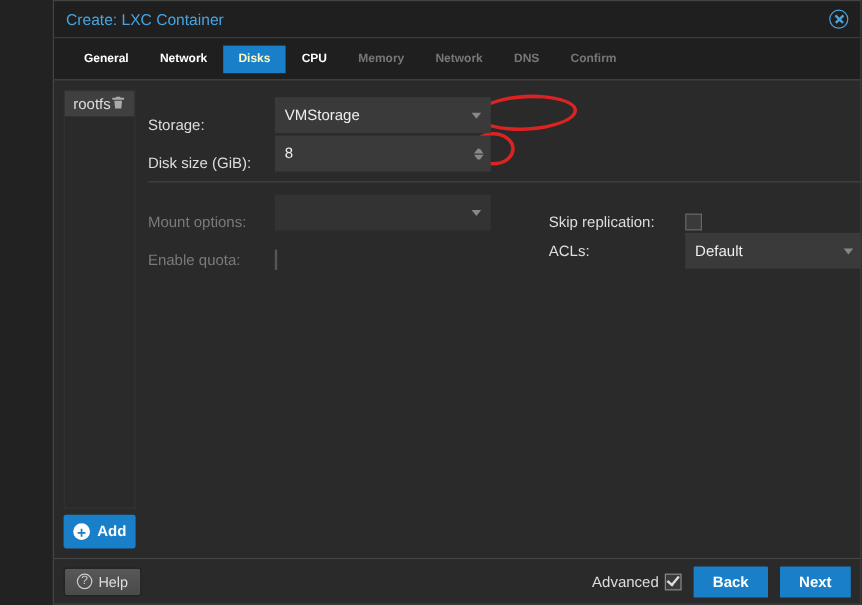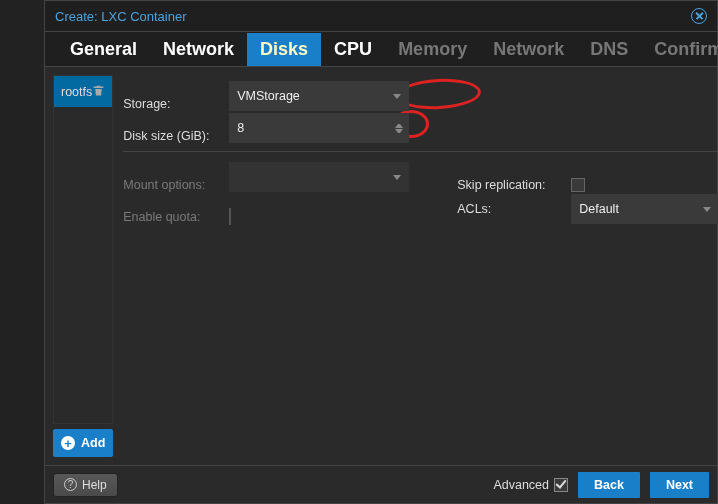--- a/index.html
+++ b/index.html
@@ -34,21 +34,21 @@
   .tabbar {
     background: #1f1f1f;
     border-left: 1px solid #444; border-right: 1px solid #444;
     height: 34px;
     display: flex; align-items: center;
     padding-left: 12px; gap: 0;
   }
   .tabbar .tab {
     color: #fff;
     padding: 6px 13px;
-    font-size: 18px;
+    font-size: 10px;
     cursor: pointer;
     font-weight: bold;
   }
   .tabbar .tab.active {
     background: #1a7fc9; color: #fef9c3;
   }
   .tabbar .tab.disabled { color: #777; cursor: default; }
   .body-area {
     flex: 1;
     background: #2a2a2a;
@@ -59,22 +59,22 @@
   }
   .sidebar {
     width: 130px;
     display: flex; flex-direction: column;
   }
   .disk-list {
     flex: 1; background: #2a2a2a;
     border: 1px solid #333;
   }
   .disk-item {
-    background: #0369a1;
-    height: 31px;
+    background: #404040;
+    height: 21px;
     display: flex; align-items: center; justify-content: space-between;
     padding: 0 7px;
     color: #ddd; font-size: 12.5px;
   }
   .trash-icon svg { width: 13px; height: 13px; fill: #aaa; }
   .add-btn {
     margin-top: 5px; height: 28px;
     background: #1a7fc9; color: #fff;
     display: flex; align-items: center; justify-content: center;
     font-size: 12.5px; font-weight: bold; gap: 6px;

